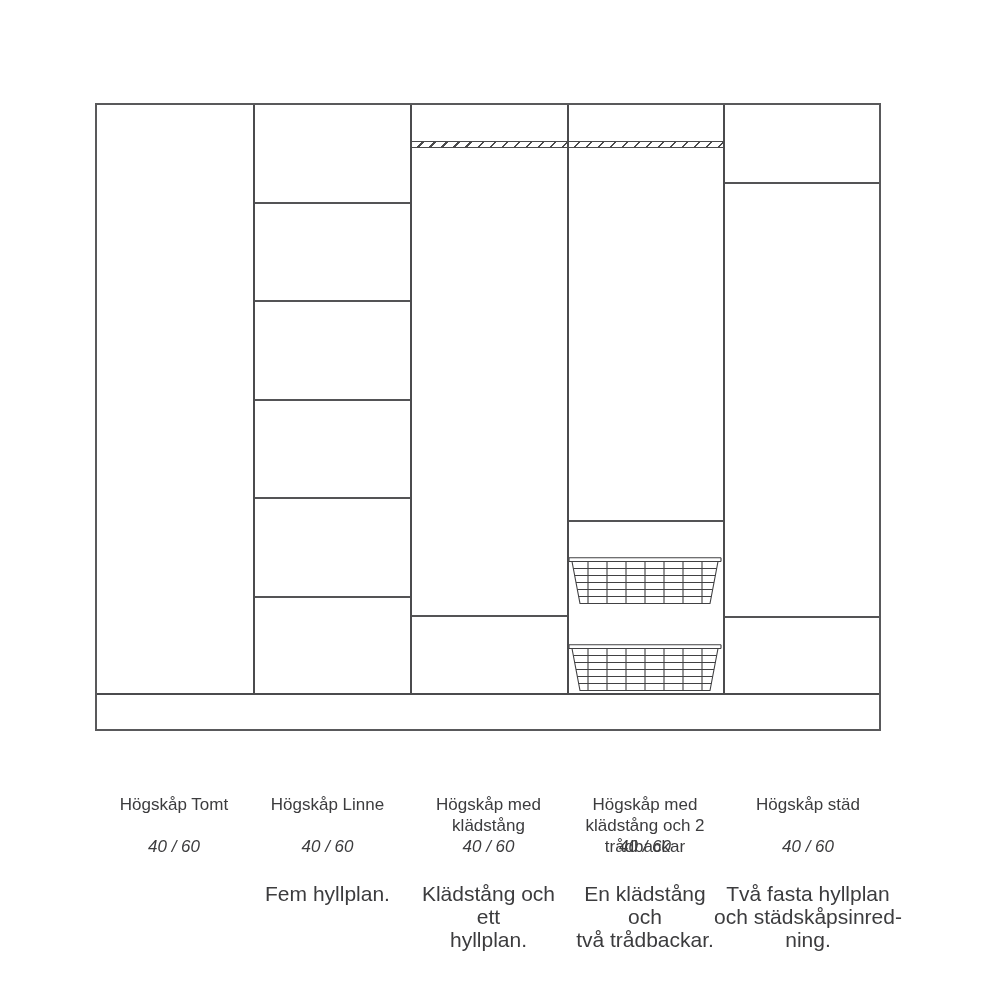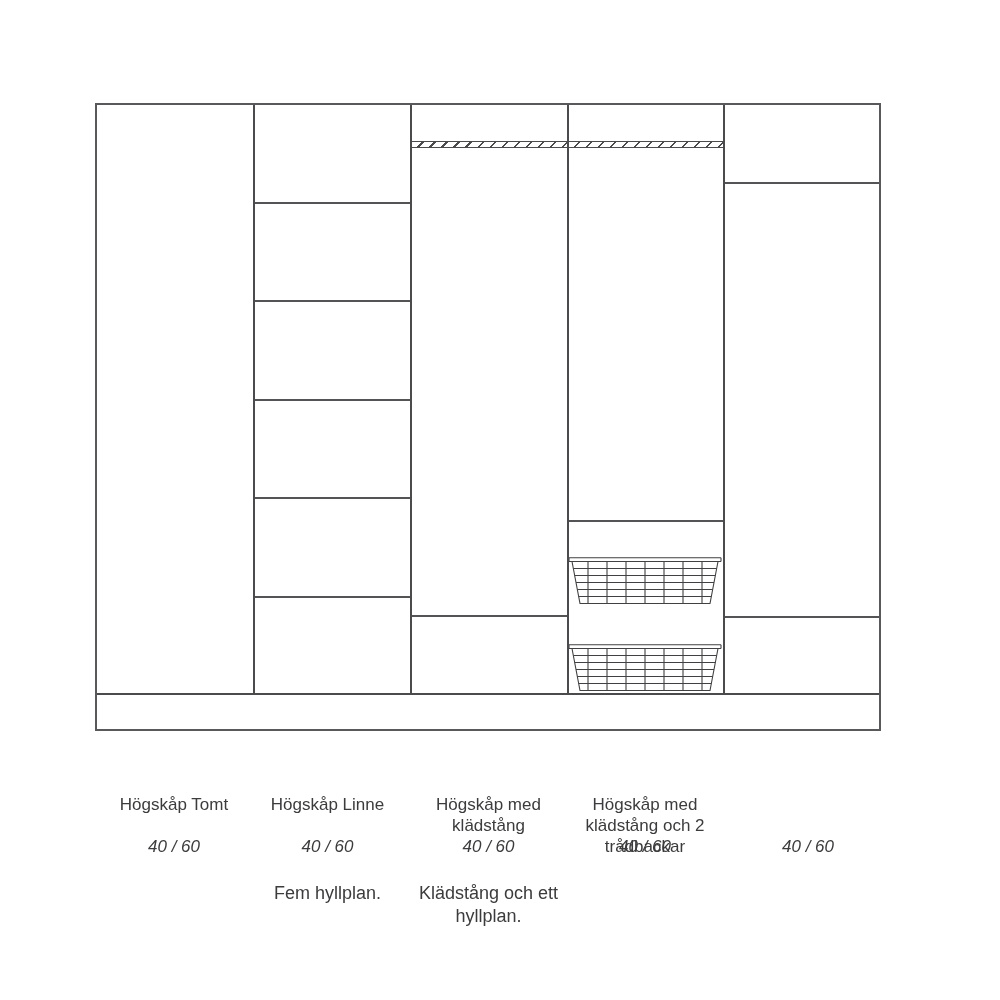--- a/index.html
+++ b/index.html
@@ -33,21 +33,21 @@
   .col .name{
     position:absolute;left:0;right:0;top:770px;
     font-size:17px;line-height:21px;white-space:pre-line;margin-top:24px;
   }
   .col .size{
     position:absolute;left:0;right:0;top:837px;
     font-size:17px;line-height:19px;font-style:italic;
   }
   .col .desc{
     position:absolute;left:0;right:0;top:882px;
-    font-size:18px;line-height:23px;white-space:pre-line;
+    font-size:21px;line-height:23px;white-space:pre-line;
   }
 </style>
 </head>
 <body>
 
 <div class="diagram">
 
   <div class="rail" style="left:315px;top:36px;width:311px;"></div>
 
   <div class="shelf" style="left:158px;top:97px;width:155px;"></div>
@@ -102,17 +102,23 @@
   <div class="size">40 / 60</div>
   <div class="desc">Klädstång och ett
 hyllplan.</div>
 </div>
 
 <div class="col" style="left:567px;width:156px;">
   <div class="name">Högskåp med
 klädstång och 2
 trådbackar</div>
   <div class="size">40 / 60</div>
+  <div class="desc">En klädstång och
+två trådbackar.</div>
 </div>
 
 <div class="col" style="left:712px;width:192px;">
+  <div class="name">Högskåp städ</div>
   <div class="size">40 / 60</div>
+  <div class="desc">Två fasta hyllplan
+och städskåpsinred-
+ning.</div>
 </div>
 
 </body></html>

